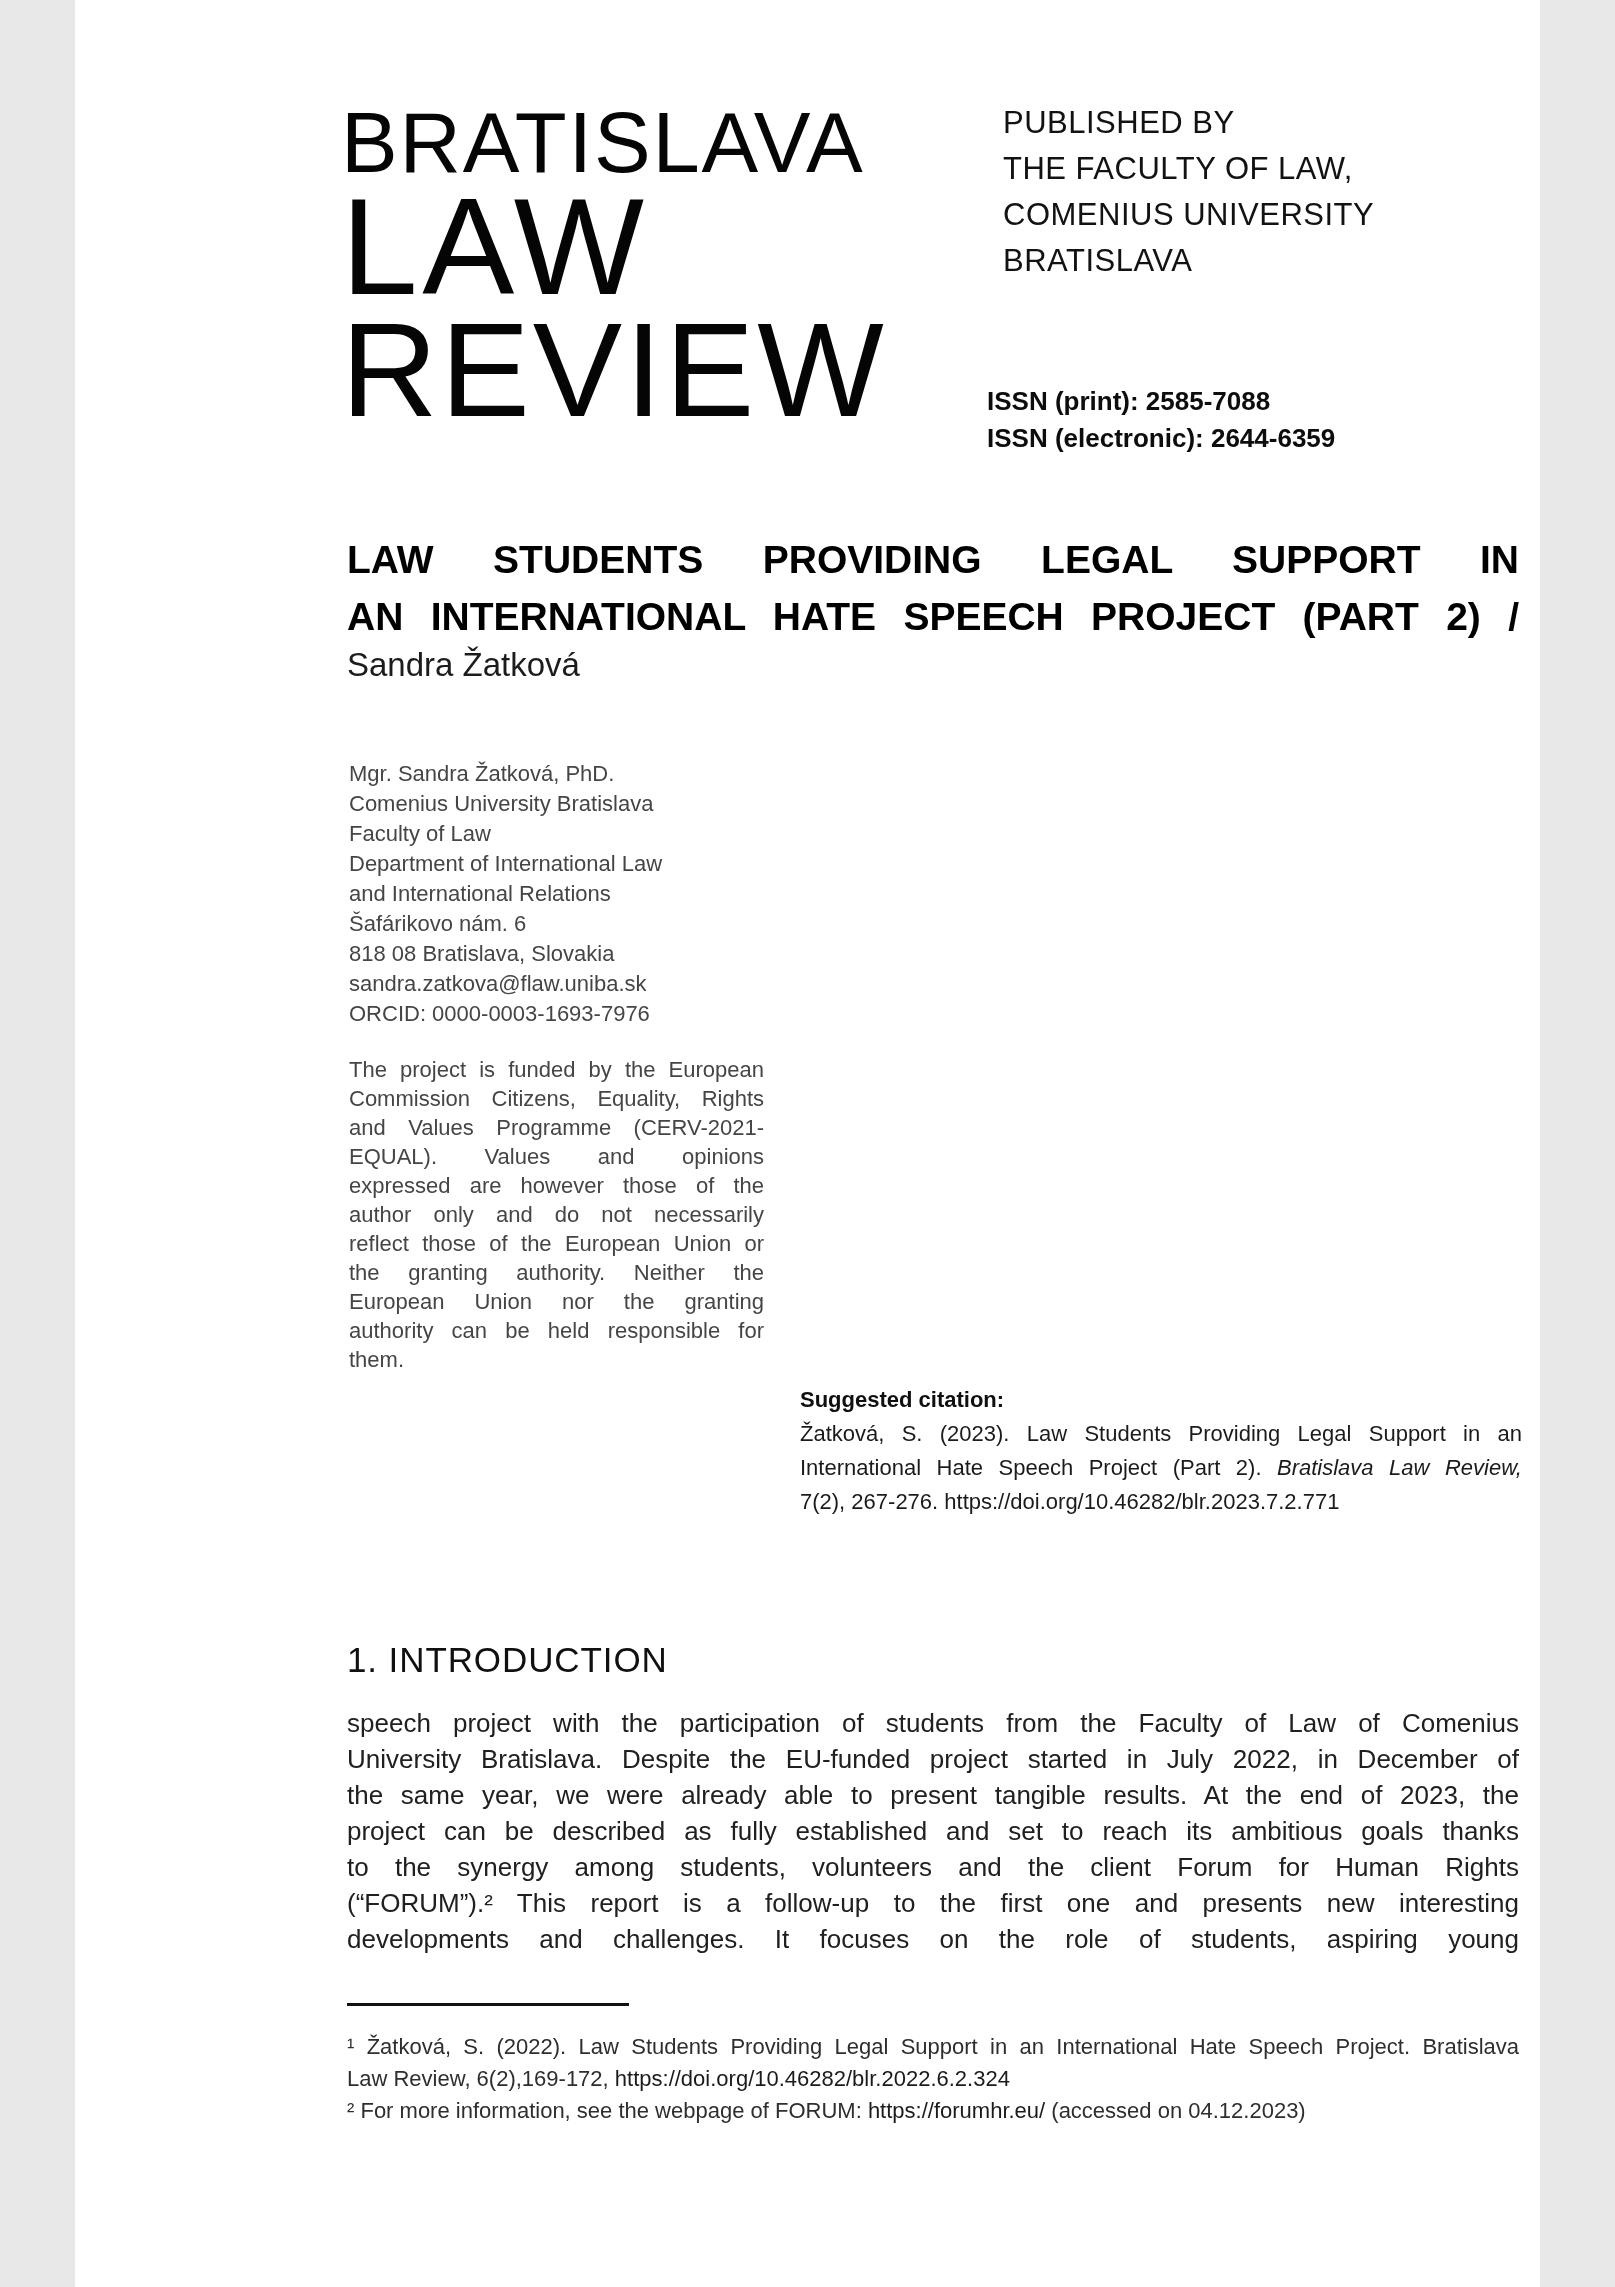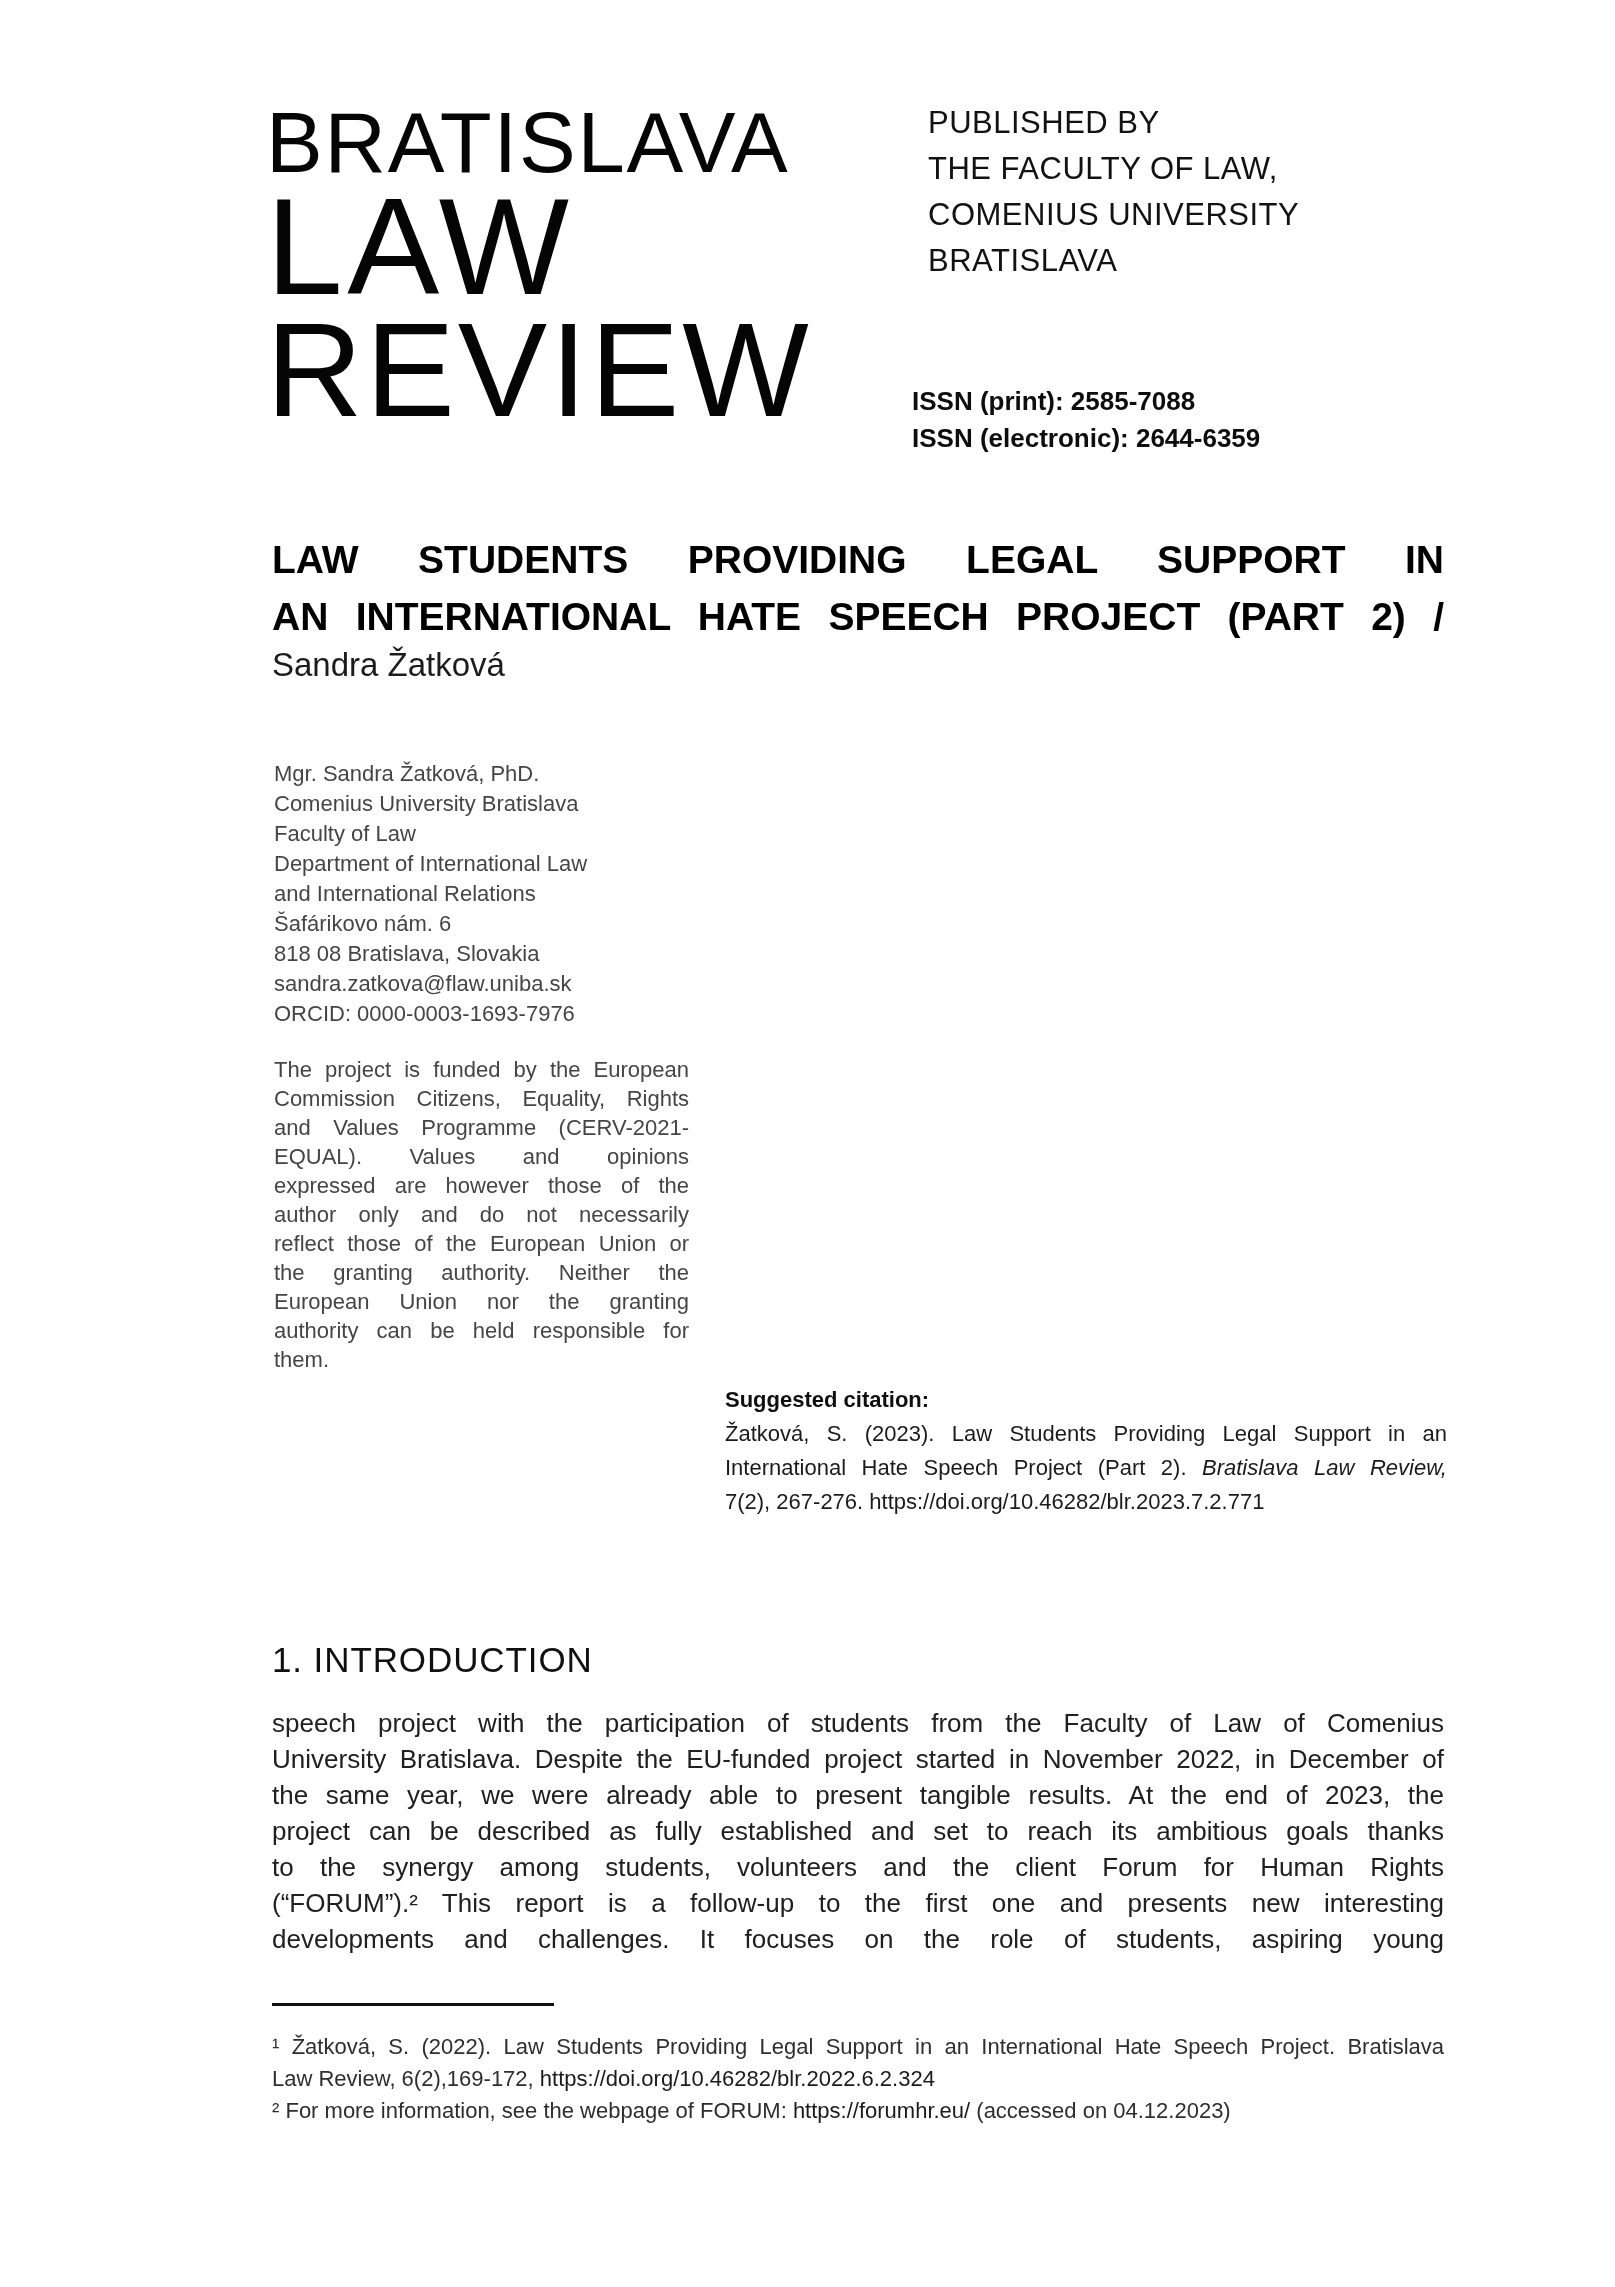--- a/index.html
+++ b/index.html
@@ -1,18 +1,18 @@
 <!DOCTYPE html>
 <html style="font-size:14.8px"><head>
 <meta charset="utf-8">
 <style>
   html,body{margin:0;padding:0;background:#e8e8e8;}
   .page{
     position:relative;
-    width:1615px;height:2288px;
+    width:1465px;height:2288px;
     background:#ffffff;
     margin:0 auto;
     font-family:"Liberation Sans",sans-serif;
     overflow:hidden;
   }
   .abs{position:absolute;}
 
   
   .logo-line{
     font-weight:100;
@@ -136,21 +136,21 @@
     <div class="cite-label">Suggested citation:</div>
     <div class="cite-just">Žatková, S. (2023). Law Students Providing Legal Support in an</div>
     <div class="cite-just"><span>International Hate Speech Project (Part 2). </span><span class="cite-italic">Bratislava Law Review,</span></div>
     <div><span>7(2), 267-276. </span><span class="link-text">https://doi.org/10.46282/blr.2023.7.2.771</span></div>
   </div>
 
   <div class="abs intro-heading">1. INTRODUCTION</div>
 
   <div class="abs paragraph">
     <div>speech project with the participation of students from the Faculty of Law of Comenius</div>
-    <div>University Bratislava. Despite the EU-funded project started in November 2022, in December of</div>
+    <div>University Bratislava. Despite the EU-funded project started in July 2022, in December of</div>
     <div>the same year, we were already able to present tangible results. At the end of 2023, the</div>
     <div>project can be described as fully established and set to reach its ambitious goals thanks</div>
     <div>to the synergy among students, volunteers and the client Forum for Human Rights</div>
     <div>(“FORUM”).² This report is a follow-up to the first one and presents new interesting</div>
     <div>developments and challenges. It focuses on the role of students, aspiring young</div>
   </div>
 
   <div class="abs fn-sep"></div>
   <div class="abs footnotes">
     <div class="fn-just">¹ Žatková, S. (2022). Law Students Providing Legal Support in an International Hate Speech Project. Bratislava</div>

